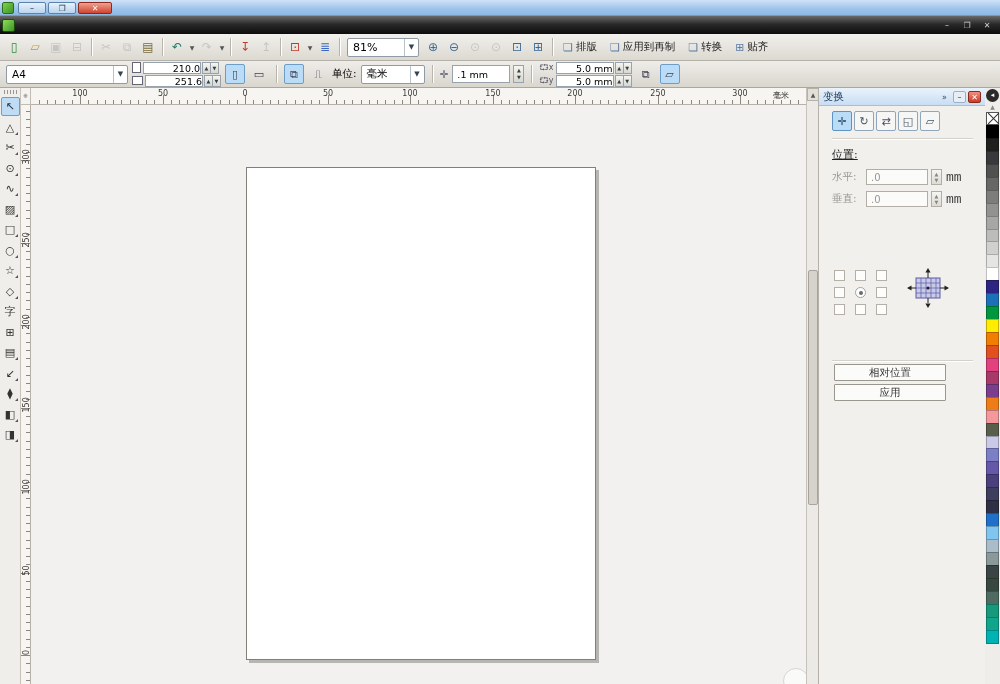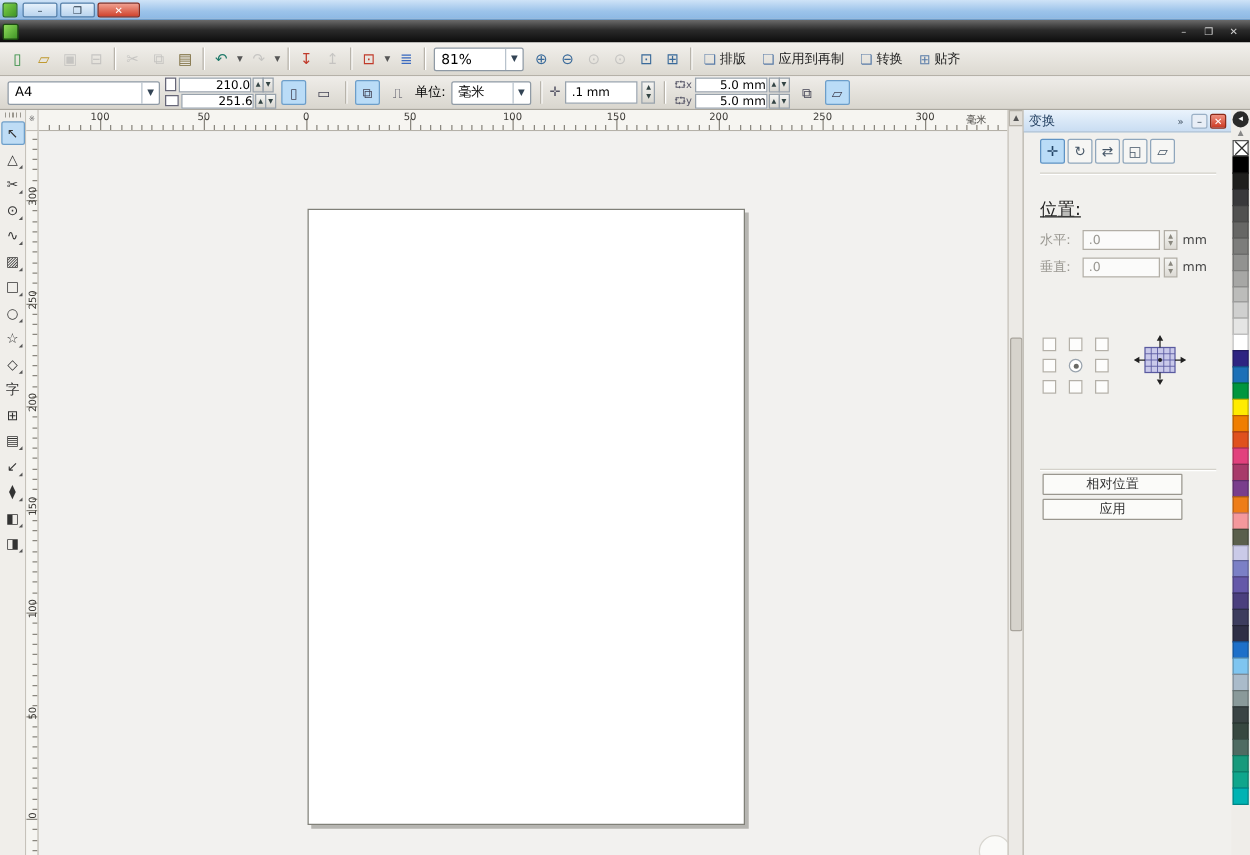--- a/index.html
+++ b/index.html
@@ -118,29 +118,29 @@
   .docker-title { font-size:10.5px; color:#1c3a5c; flex:1; }
   .dk-hbtn { width:13px; height:12px; font-size:8px; line-height:11px; text-align:center;
     color:#345; margin-left:2px; border:1px solid transparent; }
   .dk-hbtn.box { background:#e8eef6; border-color:#9ab0c6; border-radius:2px; }
   .dk-hbtn.close { background:linear-gradient(#f09080,#cc3a24); border-color:#8a2a1a; color:#fff; border-radius:2px; }
   .dk-tabs { display:flex; gap:2px; padding:5px 0 5px 13px; }
   .dk-tab { width:20px; height:20px; border:1px solid #8fa6bc; border-radius:2px; background:#f6f6f4;
     display:flex; align-items:center; justify-content:center; font-size:11px; color:#456; }
   .dk-tab.sel { background:#badcf7; border-color:#5f93c4; color:#246; }
   .dk-sep { height:1px; background:#d4d1ca; margin:2px 12px 2px 13px; box-shadow:0 1px 0 #fff; }
-  .dk-label { font-size:14px; color:#222; padding:18px 0 4px 13px; }
+  .dk-label { font-size:11px; color:#222; padding:6px 0 4px 13px; }
   .dk-row { display:flex; align-items:center; padding:3px 0 3px 13px; gap:4px; }
   .dk-row .lbl { width:30px; font-size:10.5px; color:#9a9892; }
   .dk-field { width:62px; height:16px; background:#fbfbfa; border:1px solid #b2aea6; font-size:10px;
     color:#9a9892; display:flex; align-items:center; padding-left:4px; }
   .dk-spin { width:11px; height:16px; border:1px solid #b2aea6; margin-left:-1px;
     background:linear-gradient(#f5f5f3,#dddbd5); display:flex; flex-direction:column; align-items:center;
     justify-content:center; font-size:5px; color:#8a887f; line-height:6px; }
-  .dk-unit { font-size:10px; color:#444; }
+  .dk-unit { font-size:13px; color:#444;font-family:Liberation Mono, monospace; }
   .dk-check { display:flex; align-items:center; gap:5px; padding:4px 0 2px 15px; }
   .cbox { width:11px; height:11px; border:1px solid #9aa4ae; background:#fff; position:relative; }
   .cbox.checked::after { content:"✓"; position:absolute; left:0px; top:-3px; font-size:10px; color:#2a4a6a; }
   .grid9 { position:absolute; left:15px; top:182px; display:grid; grid-template-columns:repeat(3,1fr);
     gap:6px 10px; }
   .g-cb { width:11px; height:11px; border:1px solid #b4b0a8; background:#fdfdfc; }
   .g-radio { width:11px; height:11px; border:1px solid #9aa4ae; border-radius:50%; background:#fff; position:relative; }
   .g-radio::after { content:""; position:absolute; left:3px; top:3px; width:4px; height:4px;
     border-radius:50%; background:#6a6a66; }
   .preview-svg { position:absolute; left:86px; top:178px; }

